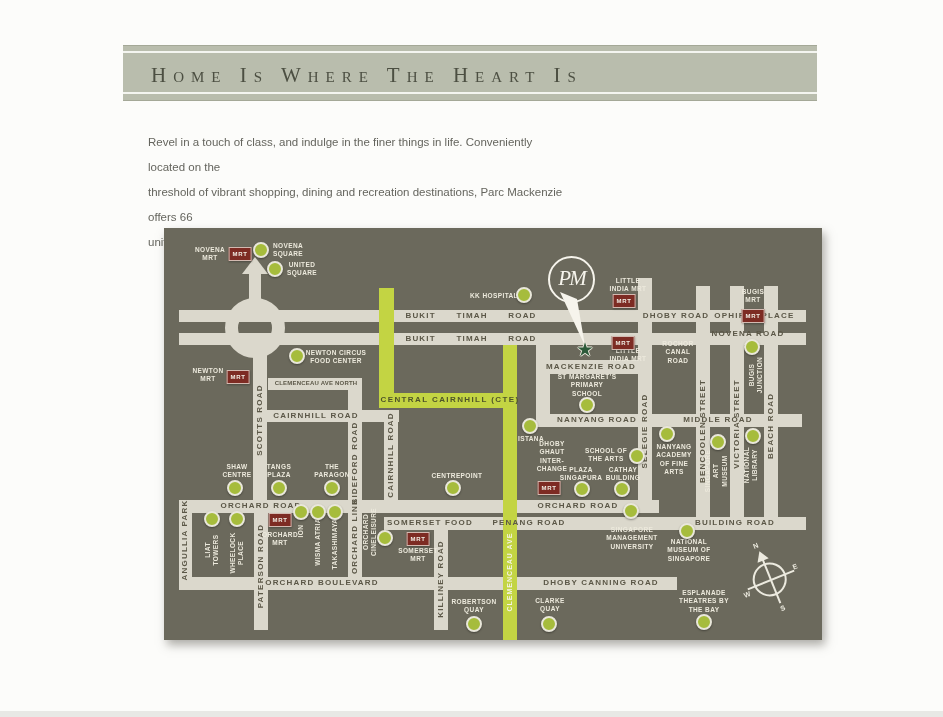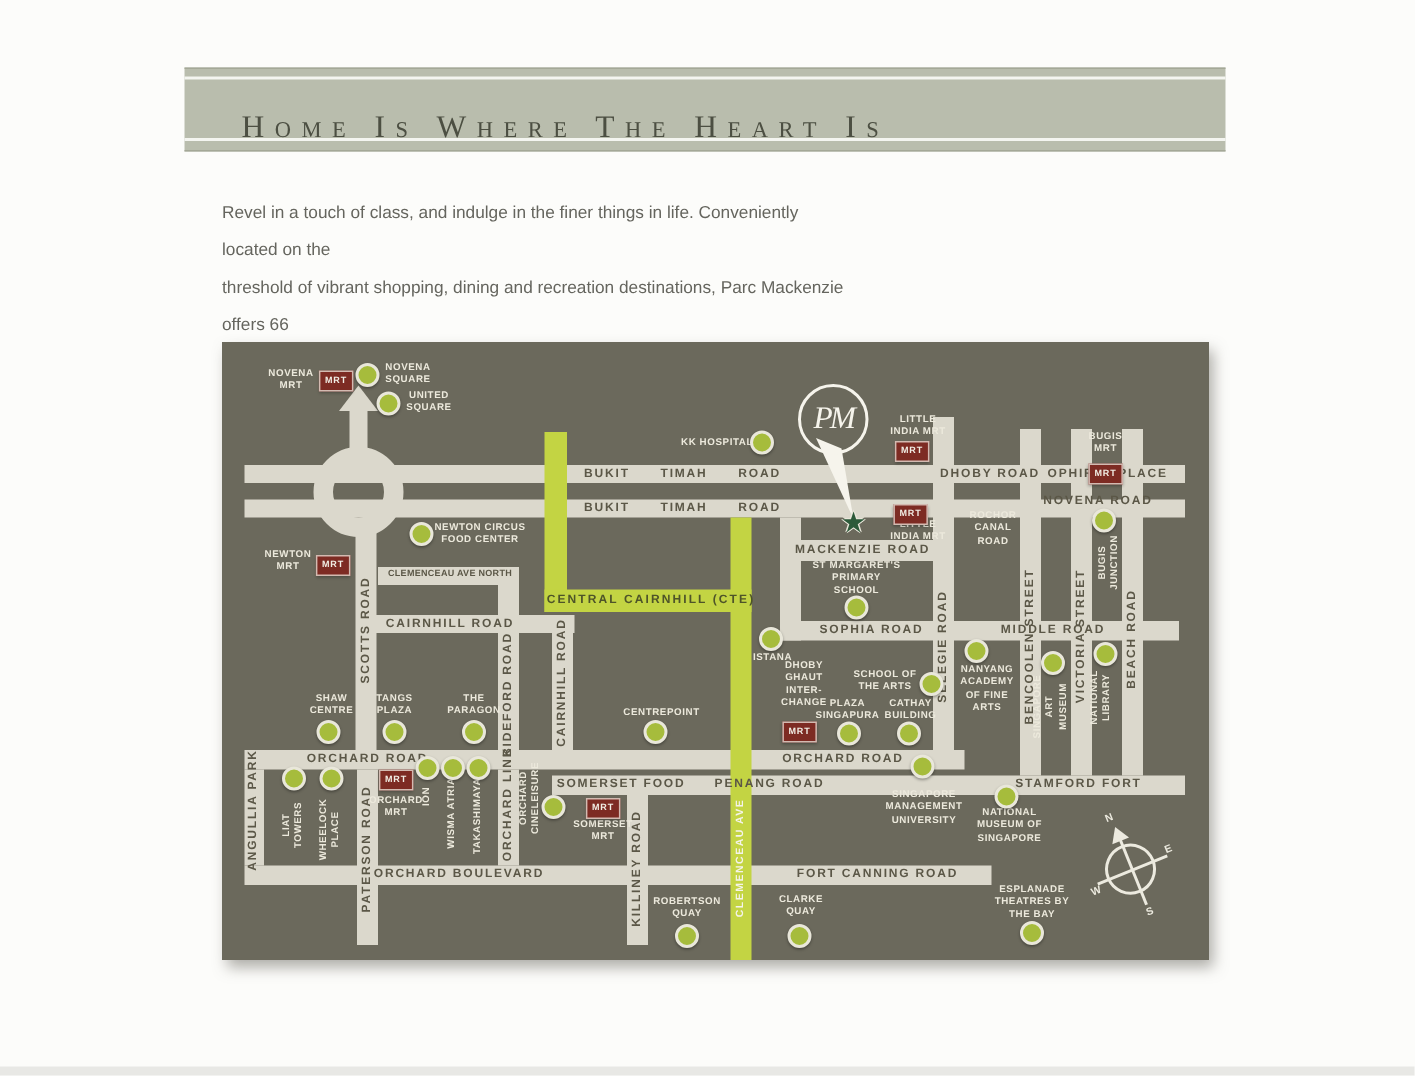--- a/index.html
+++ b/index.html
@@ -4,28 +4,28 @@
 <style>
   html,body{margin:0;padding:0;}
   body{width:943px;height:717px;position:relative;background:#fcfcfa;overflow:hidden;
        font-family:"Liberation Sans",sans-serif;}
   
   #banner{position:absolute;left:123px;top:45px;width:694px;height:54px;background:#b9bdad;
           border-top:1px solid #a4a897;border-bottom:1px solid #a4a897;}
   #banner .line-top,#banner .line-bot{position:absolute;left:0;right:0;height:2px;background:#f4f5f0;}
   #banner .line-top{top:5px}
   #banner .line-bot{bottom:6px}
-  #banner h1{margin:13px;position:absolute;left:25px;top:50%;transform:translateY(-54%);
+  #banner h1{margin:3px;position:absolute;left:25px;top:50%;transform:translateY(-54%);
              font-family:"Liberation Serif",serif;font-weight:400;font-size:21px;
              font-variant:small-caps;letter-spacing:7px;color:#4c4f42;white-space:nowrap;}
   
   #intro{position:absolute;left:148px;top:130px;width:420px;font-size:11.5px;line-height:25px;
          color:#65655e;white-space:pre-line;}
   
-  #map{position:absolute;left:148px;top:228px;width:658px;height:412px;background:#6b695c;
+  #map{position:absolute;left:164px;top:228px;width:658px;height:412px;background:#6b695c;
        overflow:hidden;box-shadow:3px 5px 9px rgba(95,93,85,.5);}
   .road{position:absolute;background:#dbd8cc;z-index:1;}
   .road.lime{background:#c3d443;}
   .mlabel{position:absolute;transform:translate(-50%,-50%);white-space:pre;text-align:center;
           z-index:3;line-height:1.3;}
   .mlabel.vert{transform:translate(-50%,-50%) rotate(-90deg);}
   .k-poi{color:#ece9dc;font-size:6.5px;font-weight:700;letter-spacing:.4px;}
   .k-road{color:#5b5747;font-size:8px;font-weight:700;letter-spacing:1.2px;}
   .k-roadsm{color:#5b5747;font-size:6px;font-weight:700;letter-spacing:.2px;}
   .k-lime{color:#4e5429;font-size:8px;font-weight:700;letter-spacing:1.4px;}
@@ -130,29 +130,29 @@
     <div class="road lime" style="left: 339px; top: 117px; width: 14px; height: 295px;"></div>
     <div class="mlabel k-road" style="left: 307px; top: 88px;">BUKIT      TIMAH      ROAD</div>
     <div class="mlabel k-road" style="left: 307px; top: 111px;">BUKIT      TIMAH      ROAD</div>
     <div class="mlabel k-road" style="left: 512px; top: 88px;">DHOBY ROAD</div>
     <div class="mlabel k-road" style="left: 566px; top: 88px;">OPHIR</div>
     <div class="mlabel k-road" style="left: 614px; top: 88px;">PLACE</div>
     <div class="mlabel k-road" style="left: 584px; top: 106px;">NOVENA ROAD</div>
     <div class="mlabel k-roadsm" style="left: 152px; top: 156px;">CLEMENCEAU AVE NORTH</div>
     <div class="mlabel k-road" style="left: 152px; top: 188px;">CAIRNHILL ROAD</div>
     <div class="mlabel k-road" style="left: 427px; top: 139px;">MACKENZIE ROAD</div>
-    <div class="mlabel k-road" style="left: 433px; top: 192px;">SOPHIA ROAD</div>
+    <div class="mlabel k-road" style="left: 433px; top: 192px;">NANYANG ROAD</div>
     <div class="mlabel k-road" style="left: 554px; top: 192px;">MIDDLE ROAD</div>
     <div class="mlabel k-road" style="left: 97px; top: 278px;">ORCHARD ROAD</div>
     <div class="mlabel k-road" style="left: 414px; top: 278px;">ORCHARD ROAD</div>
     <div class="mlabel k-road" style="left: 266px; top: 295px;">SOMERSET FOOD</div>
     <div class="mlabel k-road" style="left: 365px; top: 295px;">PENANG ROAD</div>
-    <div class="mlabel k-road" style="left: 571px; top: 295px;">STAMFORD FORT</div>
+    <div class="mlabel k-road" style="left: 571px; top: 295px;">BUILDING ROAD</div>
     <div class="mlabel k-road" style="left: 158px; top: 355px;">ORCHARD BOULEVARD</div>
-    <div class="mlabel k-road" style="left: 437px; top: 355px;">FORT CANNING ROAD</div>
+    <div class="mlabel k-road" style="left: 437px; top: 355px;">DHOBY CANNING ROAD</div>
     <div class="mlabel k-road vert" style="left: 96px; top: 192px;">SCOTTS ROAD</div>
     <div class="mlabel k-road vert" style="left: 21px; top: 312px;">ANGULLIA PARK</div>
     <div class="mlabel k-road vert" style="left: 97px; top: 338px;">PATERSON ROAD</div>
     <div class="mlabel k-road vert" style="left: 191px; top: 235px;">BIDEFORD ROAD</div>
     <div class="mlabel k-road vert" style="left: 227px; top: 227px;">CAIRNHILL ROAD</div>
     <div class="mlabel k-road vert" style="left: 191px; top: 308px;">ORCHARD LINK</div>
     <div class="mlabel k-road vert" style="left: 277px; top: 351px;">KILLINEY ROAD</div>
     <div class="mlabel k-road vert" style="left: 481px; top: 203px;">SELEGIE ROAD</div>
     <div class="mlabel k-road vert" style="left: 539px; top: 203px;">BENCOOLEN STREET</div>
     <div class="mlabel k-road vert" style="left: 573px; top: 196px;">VICTORIA STREET</div>

